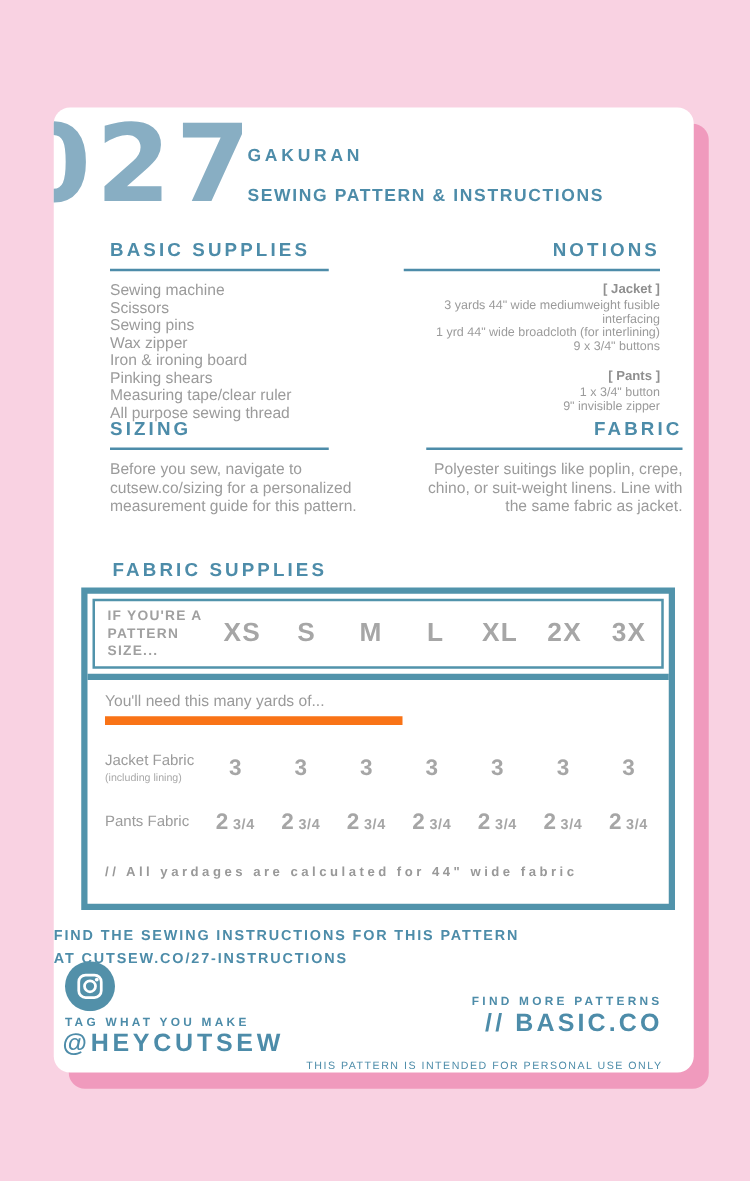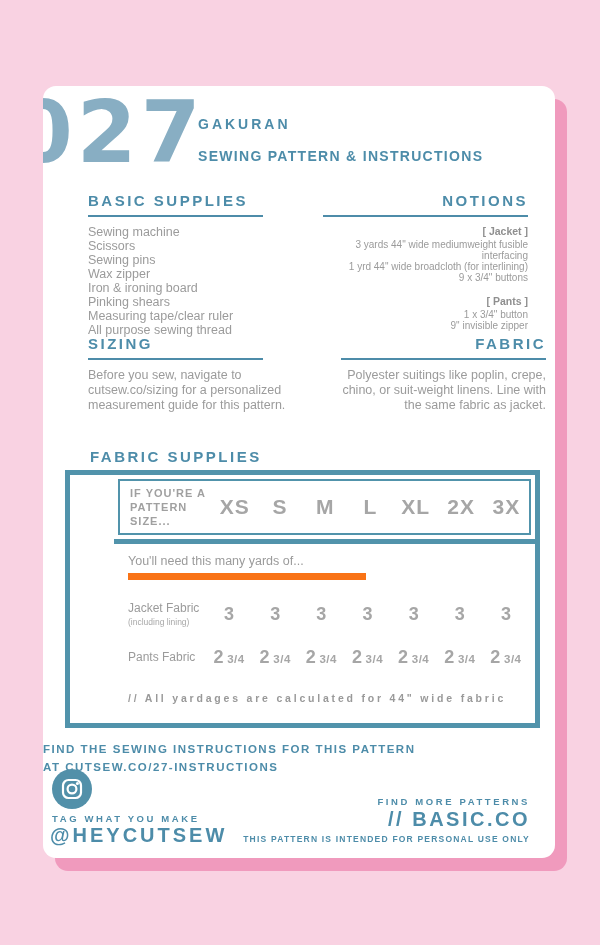--- a/index.html
+++ b/index.html
@@ -41,21 +41,21 @@
   .supply-item{font-size:12.5px;color:#9b9b9b;line-height:1.12;}
   .notion-group{margin-bottom:12px;}
   .notion-label{font-size:10.5px;font-weight:bold;color:#8f8f8f;margin-bottom:2px;}
   .notion-item{font-size:10px;color:#9b9b9b;line-height:1.1;}
   .body-text{font-size:12.5px;color:#9b9b9b;line-height:1.18;}
 
   .fabric-supplies-heading{position:absolute;left:47px;top:362px;font-size:15px;font-weight:bold;color:#4d8ca9;letter-spacing:2.5px;}
 
   .ftable{
     position:absolute;left:22px;top:384px;width:475px;height:258px;
-    border:5px solid #5193ab;box-sizing:border-box;background:#fff;padding-left:44px;
+    border:5px solid #5193ab;box-sizing:border-box;background:#fff;
   }
   .ftable-header{
     margin:4px;border:2px solid #5193ab;box-sizing:border-box;
     display:flex;align-items:center;height:56px;
   }
   .ftable-header-label{
     width:92px;padding-left:10px;box-sizing:border-box;
     font-size:11px;font-weight:bold;color:#a0a0a0;letter-spacing:1px;line-height:1.3;
   }
   .size-cell{flex:1;text-align:center;font-size:21px;font-weight:bold;color:#a6a6a6;letter-spacing:1px;}
@@ -77,21 +77,21 @@
   .find-instructions{
     position:absolute;left:0;right:0;top:654px;text-align:left;
     color:#4d8ca9;font-weight:bold;font-size:11.5px;letter-spacing:1.5px;line-height:1.6;
   }
   .ig-badge{position:absolute;left:9px;top:683px;width:40px;height:40px;}
   .tag-line{position:absolute;left:9px;top:727px;font-size:9.5px;font-weight:bold;color:#4d8ca9;letter-spacing:2.6px;}
   .handle{position:absolute;left:7px;top:738px;font-size:20px;font-weight:bold;color:#4d8ca9;letter-spacing:3px;}
   .right-footer{position:absolute;right:25px;top:710px;text-align:right;color:#4d8ca9;}
   .find-more{font-size:9.5px;font-weight:bold;letter-spacing:2.6px;}
   .site{font-size:20px;font-weight:bold;letter-spacing:2.5px;margin-top:1px;}
-  .personal-use{font-size:8.5px;font-weight:bold;letter-spacing:1.2px;margin-top:3px;}
+  .personal-use{font-size:8.5px;font-weight:normal;letter-spacing:1.2px;margin-top:16px;}
 </style>
 </head>
 <body>
 
 <div class="card">
 
   <div class="big-number">027</div>
   <div class="title-block">
     <div class="title">GAKURAN</div>
     <div class="subtitle">SEWING PATTERN &amp; INSTRUCTIONS</div>

